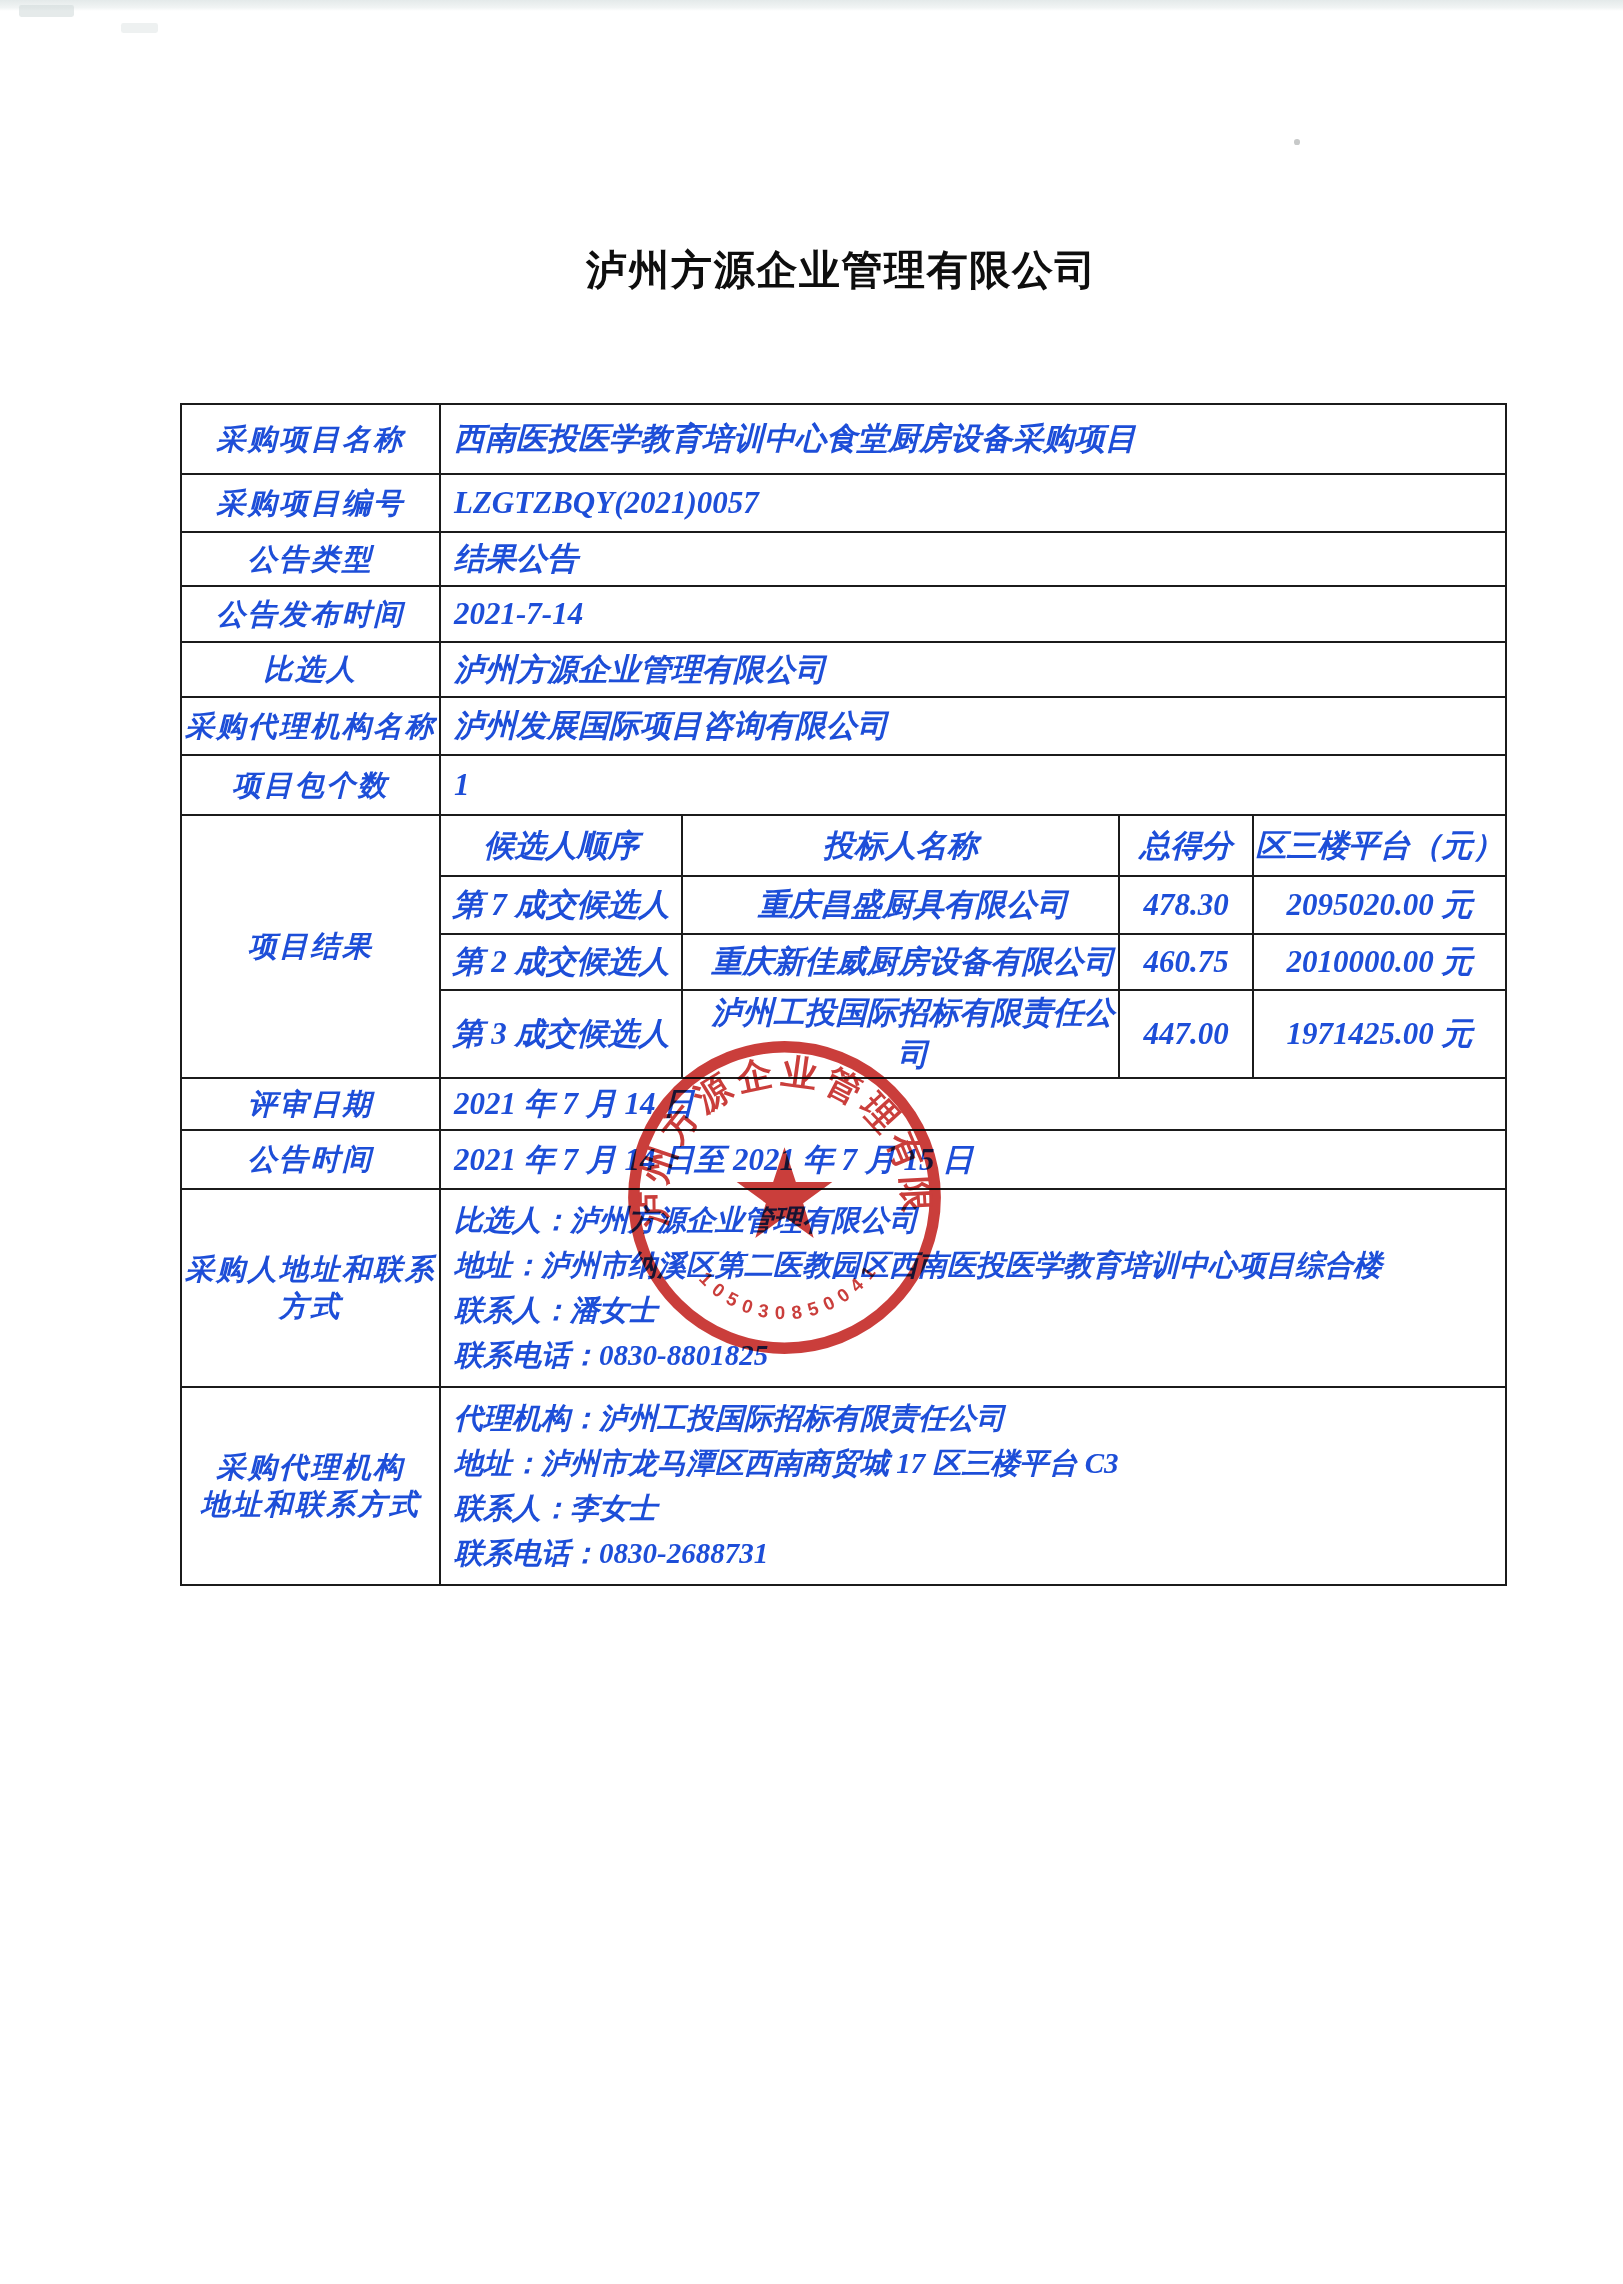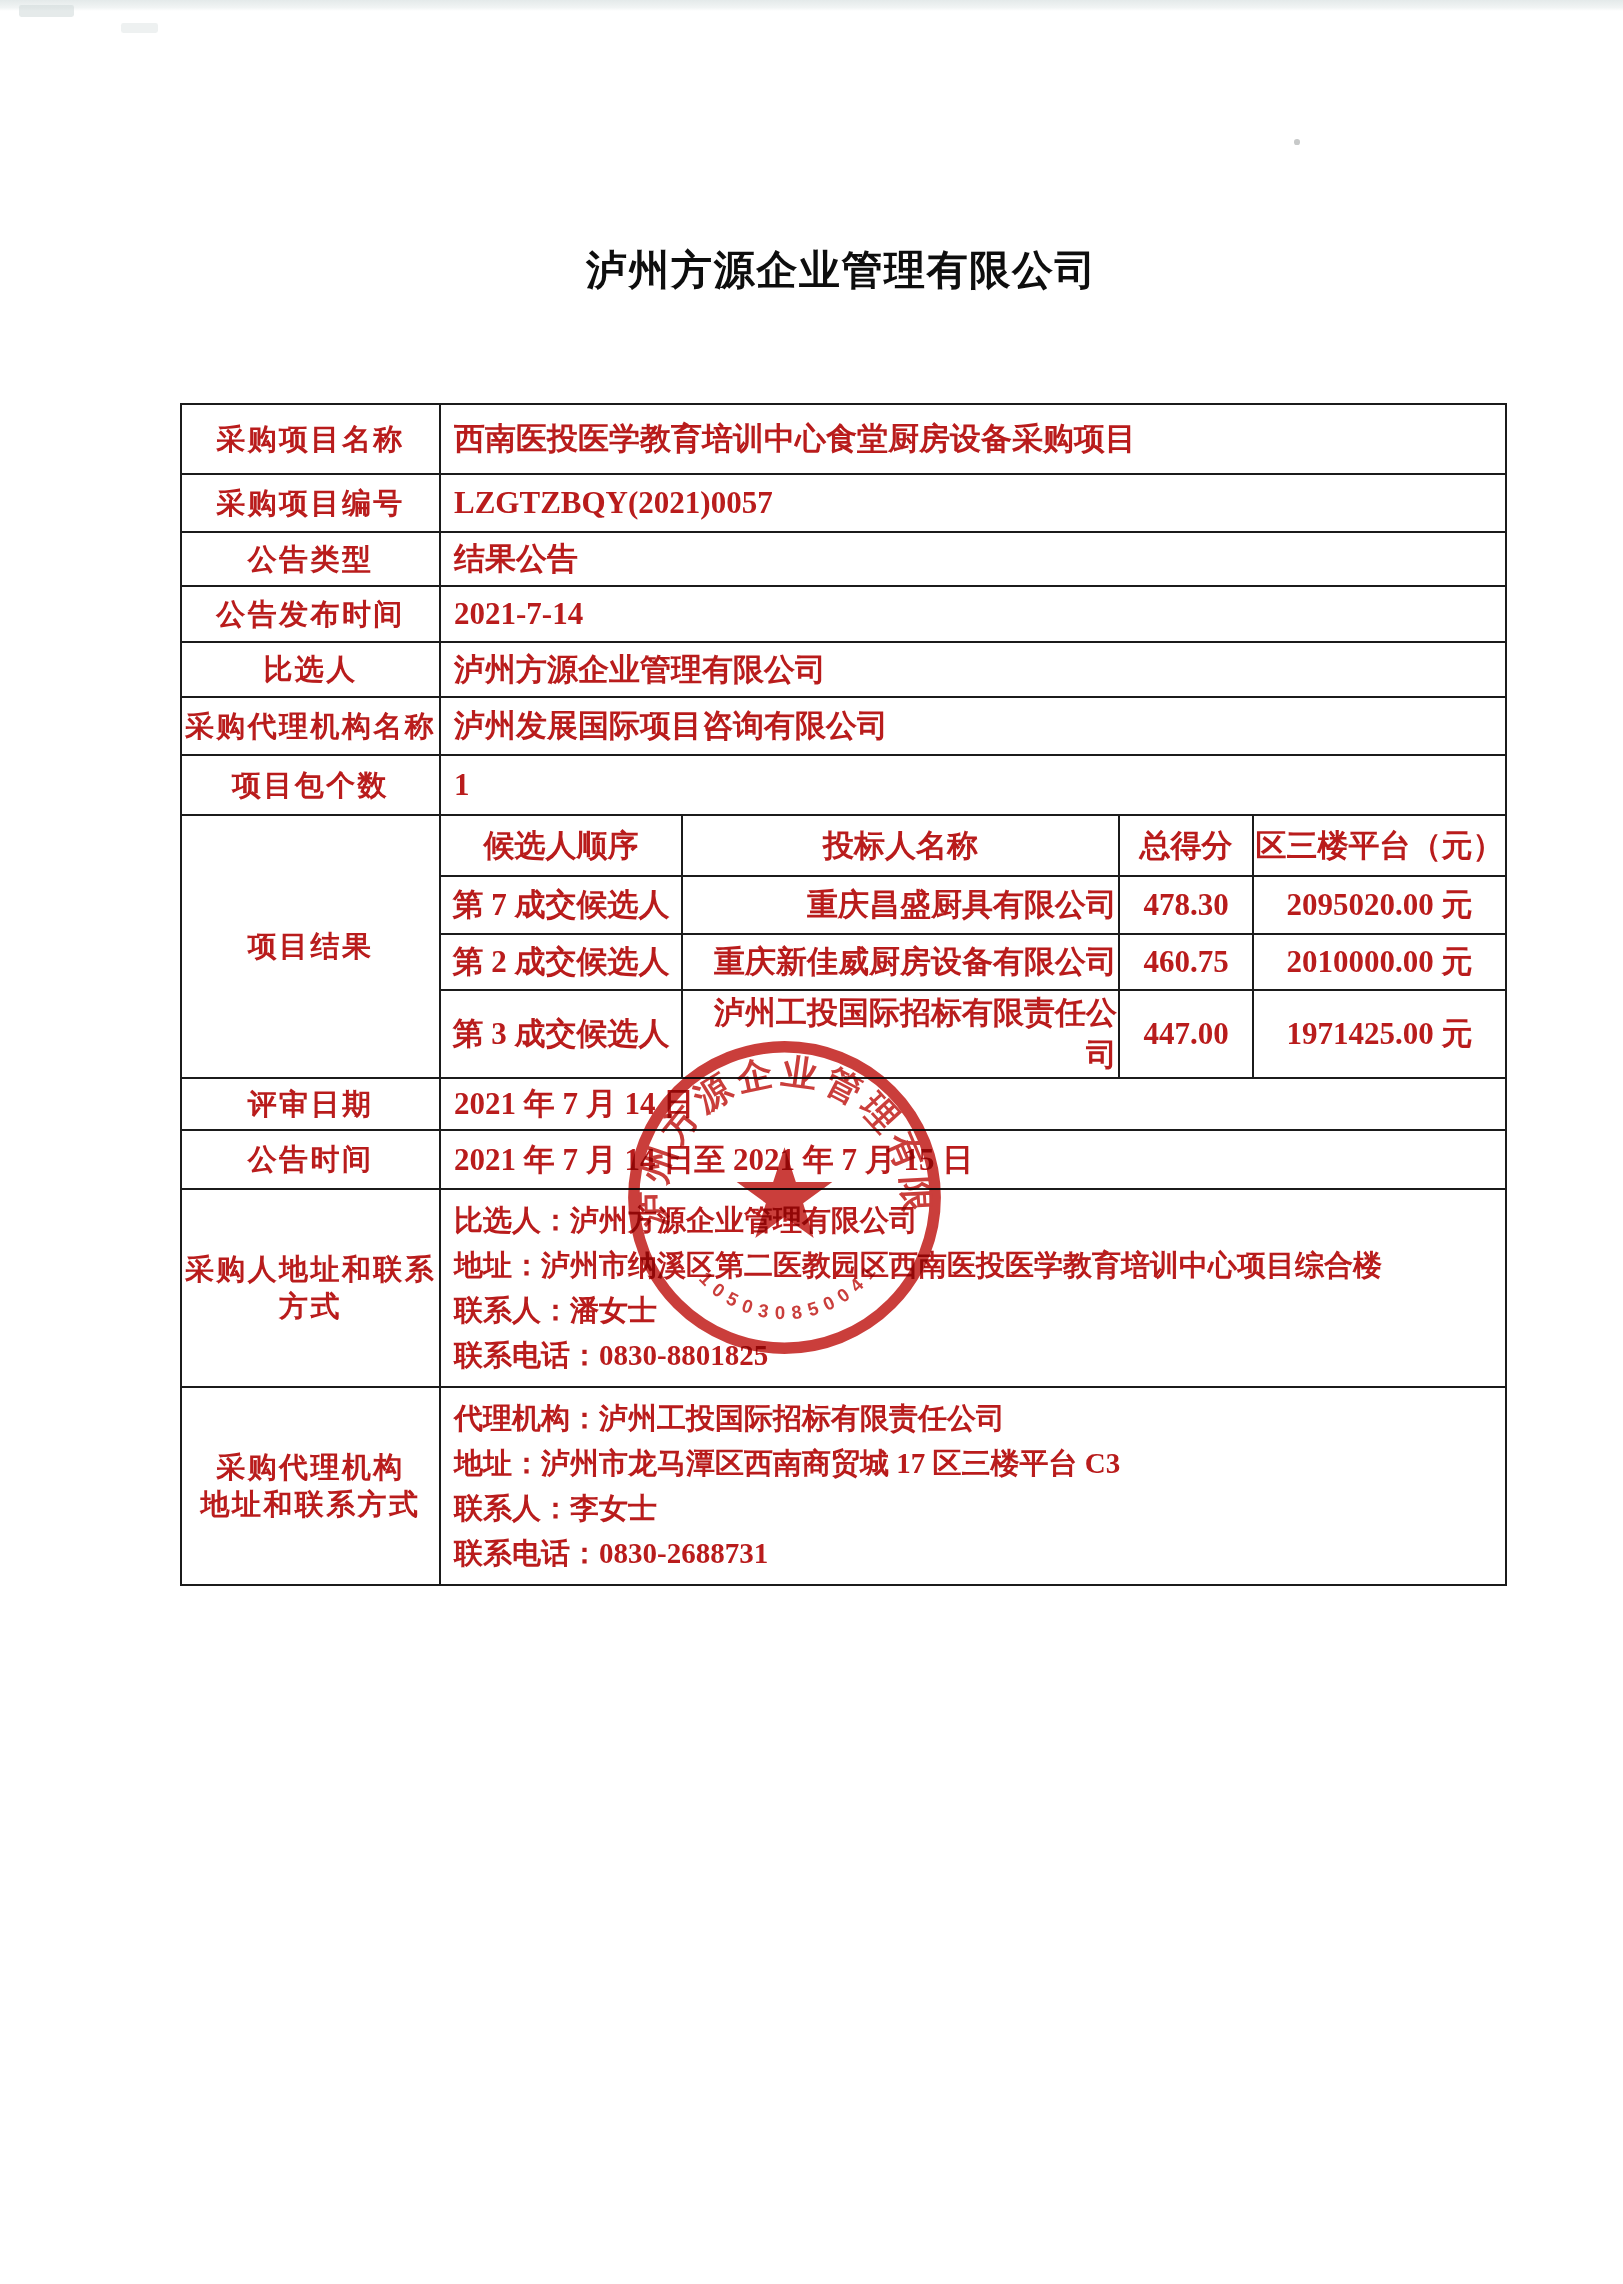--- a/index.html
+++ b/index.html
@@ -12,27 +12,27 @@
   .scan-mark-b{position:absolute;left:121px;top:23px;width:37px;height:9.7px;background:#dde4e4;opacity:.5;border-radius:2.4px;}
   .scan-dot{position:absolute;left:1294px;top:139px;width:5.7px;height:5.7px;background:#b9bcbc;border-radius:50%;opacity:.8;}
 
   .title{position:absolute;left:149px;width:1385px;text-align:center;
          font-family:"Liberation Sans",sans-serif;font-weight:700;color:#0e0e0e;}
   .title1{top:243px;font-size:41px;letter-spacing:1.6px;}
   .title2{top:335px;font-size:42px;letter-spacing:0.8px;}
 
   .doc-table{position:absolute;left:180px;top:403px;width:1325px;
              border-collapse:collapse;table-layout:fixed;}
-  .doc-table td{border:2.4px solid #1b1b1b;font-weight:700;color:#b91c1c;
-                overflow:hidden;vertical-align:middle;}
+  .doc-table td{border:2.4px solid #1b1b1b;font-weight:700;color:#1d4ed8;
+                overflow:hidden;vertical-align:middle;font-style:italic;}
   td.lbl{text-align:center;font-size:29px;letter-spacing:2.4px;line-height:37px;padding:0 1.6px;}
   td.val{font-size:31px;text-align:left;padding:0 4.9px 0 13px;}
   td.hdr{text-align:center;font-size:31px;}
   td.ctr{text-align:center;font-size:31px;padding:0 3.2px;}
-  td.bidname{font-size:31px;text-align:right;padding-left:26px;letter-spacing:0;}
+  td.bidname{font-size:31px;text-align:center;padding-left:26px;letter-spacing:0;}
   .addr td.val{vertical-align:middle;}
   .addr-lines{padding:8px 0;}
   .addr-line{font-size:29px;line-height:45px;white-space:nowrap;}
 
   tr.h86{height:70px;}  tr.h71{height:58px;}  tr.h67{height:54px;}
   tr.h69{height:56px;}  tr.h68{height:55px;}  tr.h70{height:58px;}
   tr.h74{height:60px;}  tr.h75{height:61px;}  tr.h64{height:52px;}
   tr.h73{height:59px;}  tr.h229{height:185px;} tr.h225{height:182px;}
 
   .stamp{position:absolute;left:620px;top:1033px;width:329px;height:329px;

